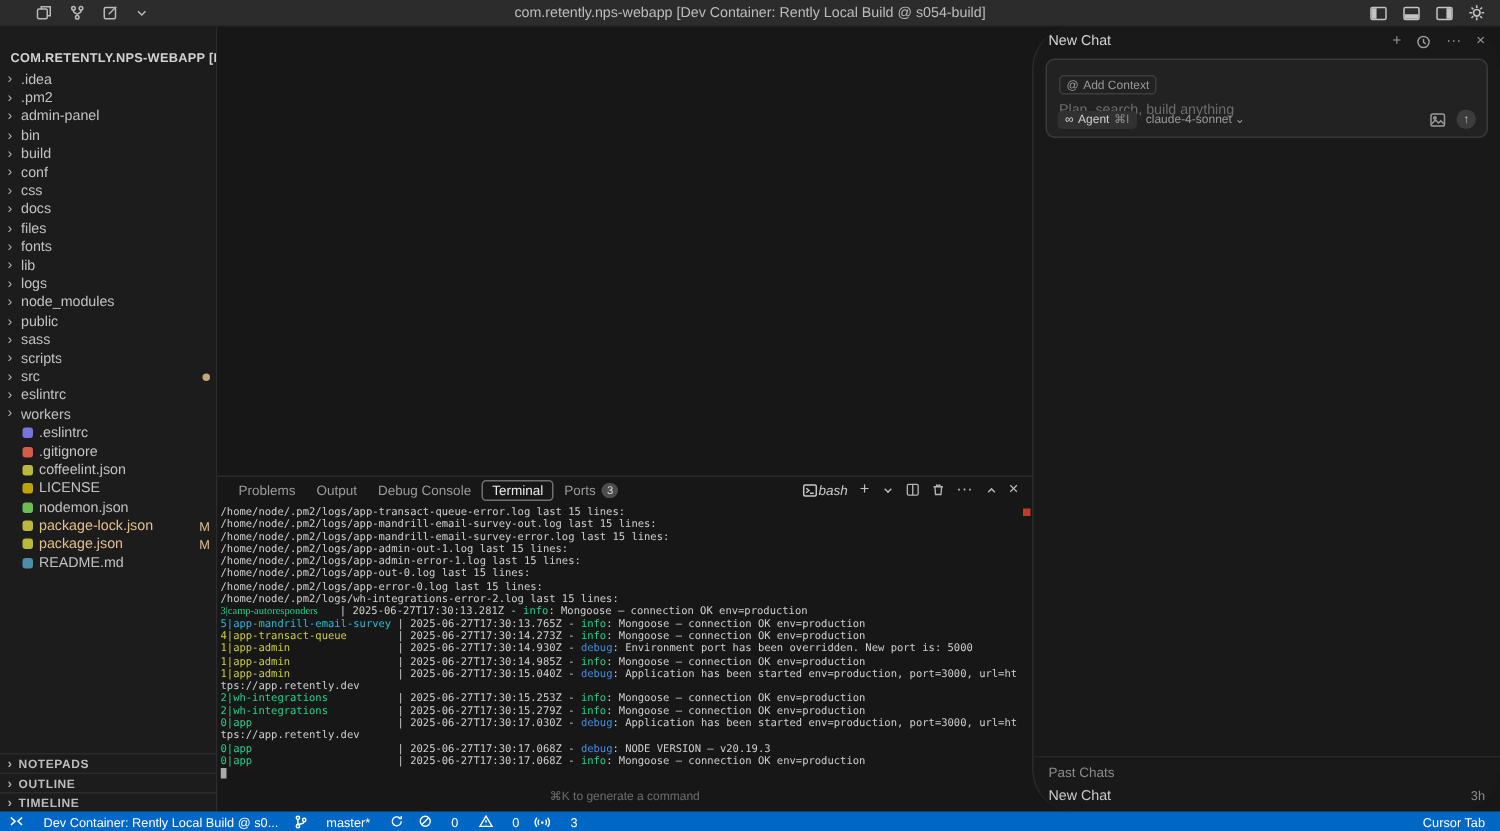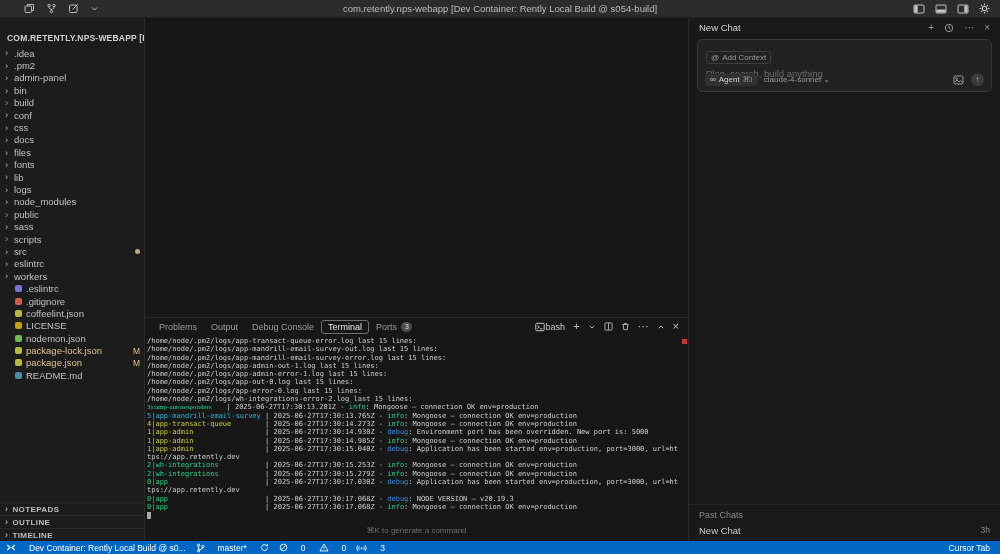--- a/index.html
+++ b/index.html
@@ -39,31 +39,31 @@
   
   .main { position:absolute; left:145px; top:18px; width:543px; height:523px; background:#171717; }
   .editor-empty { position:absolute; inset:0 0 224px 0; background:#171717; }
   .panel { position:absolute; left:0; right:0; bottom:0; height:224px; border-top:1px solid #2b2b2b; }
   .panel-tabs { display:flex; align-items:center; height:17px; padding-left:7px; font-size:9px; color:#9b9b9b; }
   .ptab { padding:2px 7px; cursor:pointer; display:flex; gap:4px; align-items:center; white-space:nowrap; }
   .ptab.active { color:#eaeaea; border:1px solid #707070; border-radius:3px; padding:1px 6px; }
   .ports-badge { background:#4d4d4d; color:#ddd; border-radius:7px; font-size:7.5px; padding:0 3.5px; line-height:10px; }
   .panel-actions { margin-left:auto; display:flex; align-items:center; gap:8px; margin-right:9px; color:#b5b5b5; }
   .panel-actions .txt-ico { font-size:11px; line-height:1; cursor:pointer; color:#c0c0c0; }
-  .shell-label { display:flex; gap:1px; align-items:flex-end; font-size:9px; color:#c8c8c8; cursor:pointer; }
+  .shell-label { display:flex; gap:1px; align-items:flex-end; font-size:9px; color:#c8c8c8; cursor:pointer;font-style:italic; }
   .term { position:absolute; left:2px; right:10px; top:19px; bottom:13px;
     font-family:"DejaVu Sans Mono", monospace; font-size:7px; line-height:8.3px; color:#cfcfcf; overflow:hidden; }
   .term-line { white-space:pre; }
   .cursor-block { display:inline-block; width:4.3px; height:7.4px; background:#a9a9a9; vertical-align:text-bottom; }
   .term-hint { position:absolute; bottom:6px; left:0; right:0; text-align:center; font-size:8px; color:#6d6d6d; }
   .term-scrollbar { position:absolute; right:1px; top:19px; width:6px; bottom:13px; }
   .scroll-mark { position:absolute; top:2px; right:0; width:5px; height:5px; background:#c23a2e; }
 
   
-  .chat { position:absolute; right:0; top:18px; width:312px; height:523px; background:#191919; border-left:1px solid #2b2b2b; }
+  .chat { position:absolute; right:0; top:18px; width:312px; height:523px; background:#191919; border-left:1px solid #2b2b2b;border-radius:28px; }
   .chat-header { display:flex; align-items:center; height:19px; padding:0 10px; font-size:9.5px; color:#d5d5d5; }
   .chat-header-icons { margin-left:auto; display:flex; gap:10px; color:#9a9a9a; font-size:10px; align-items:center; }
   .chat-header-icons span { cursor:pointer; line-height:1; }
   .chat-input { margin:2px 8px 0; background:#222222; border:1px solid #3a3a3a; border-radius:6px; height:53px; padding:6px 8px; position:relative; }
   .ctx-chip { display:inline-flex; align-items:center; gap:3px; border:1px solid #3d3d3d; border-radius:3px;
     font-size:8px; color:#9a9a9a; padding:1px 4px; cursor:pointer; }
   .chat-ph { font-size:9.5px; color:#6c6c6c; margin-top:4px; }
   .chat-input-bottom { position:absolute; left:7px; right:7px; bottom:5px; display:flex; align-items:center; gap:6px; }
   .agent-pill { display:flex; align-items:center; gap:3px; background:#313131; border-radius:3px; padding:1.5px 5px;
     font-size:8px; color:#d0d0d0; cursor:pointer; }

